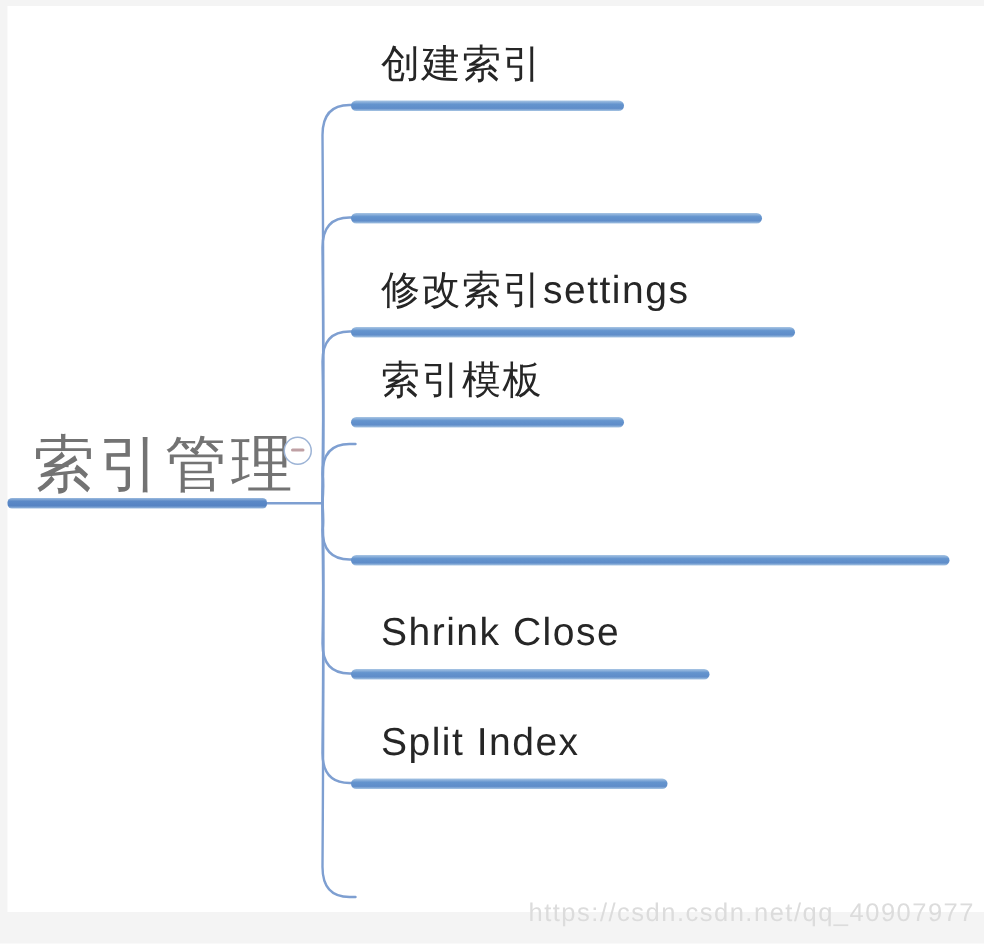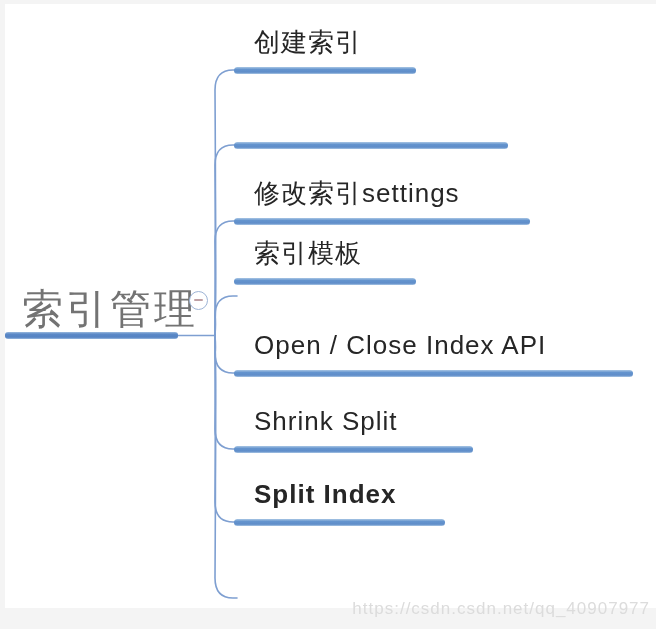--- a/index.html
+++ b/index.html
@@ -49,21 +49,21 @@
     background:linear-gradient(to bottom,#a9c6e4 0%,#6494ce 35%,#5f8dc9 75%,#a9c6e4 100%);
     border-radius:3.5px;
   }
   
   .b0{top:21px;width:182px;height:53px;}
   .b1{top:96px;width:274px;height:53px;}
   .b2{top:172px;width:296px;height:53px;}
   .b3{top:232px;width:182px;height:53px;}
   .b4{top:324px;width:399px;height:53px;}
   .b5{top:400px;width:239px;height:53px;}
-  .b6{top:473px;width:211px;height:53px;font-weight:bold;}
+  .b6{top:473px;width:211px;height:53px;}
   .b7{top:549px;width:273px;height:53px;}
 
   .watermark{
     position:absolute;right:6px;top:599px;
     font-size:17px;letter-spacing:1px;color:#dcdcdc;
     white-space:nowrap;
   }
 </style>
 </head>
 <body>
@@ -103,25 +103,24 @@
   </div>
   <div class="branch b2">
     <div class="branch-label">修改索引settings</div>
     <div class="branch-underline"></div>
   </div>
   <div class="branch b3">
     <div class="branch-label">索引模板</div>
     <div class="branch-underline"></div>
   </div>
   <div class="branch b4">
-    <div class="branch-label">Open / Close Index API</div>
     <div class="branch-underline"></div>
   </div>
   <div class="branch b5">
-    <div class="branch-label">Shrink Split</div>
+    <div class="branch-label">Shrink Close</div>
     <div class="branch-underline"></div>
   </div>
   <div class="branch b6">
     <div class="branch-label">Split Index</div>
     <div class="branch-underline"></div>
   </div>
 
   <div class="watermark">https://csdn.csdn.net/qq_40907977</div>
 </div>
 

